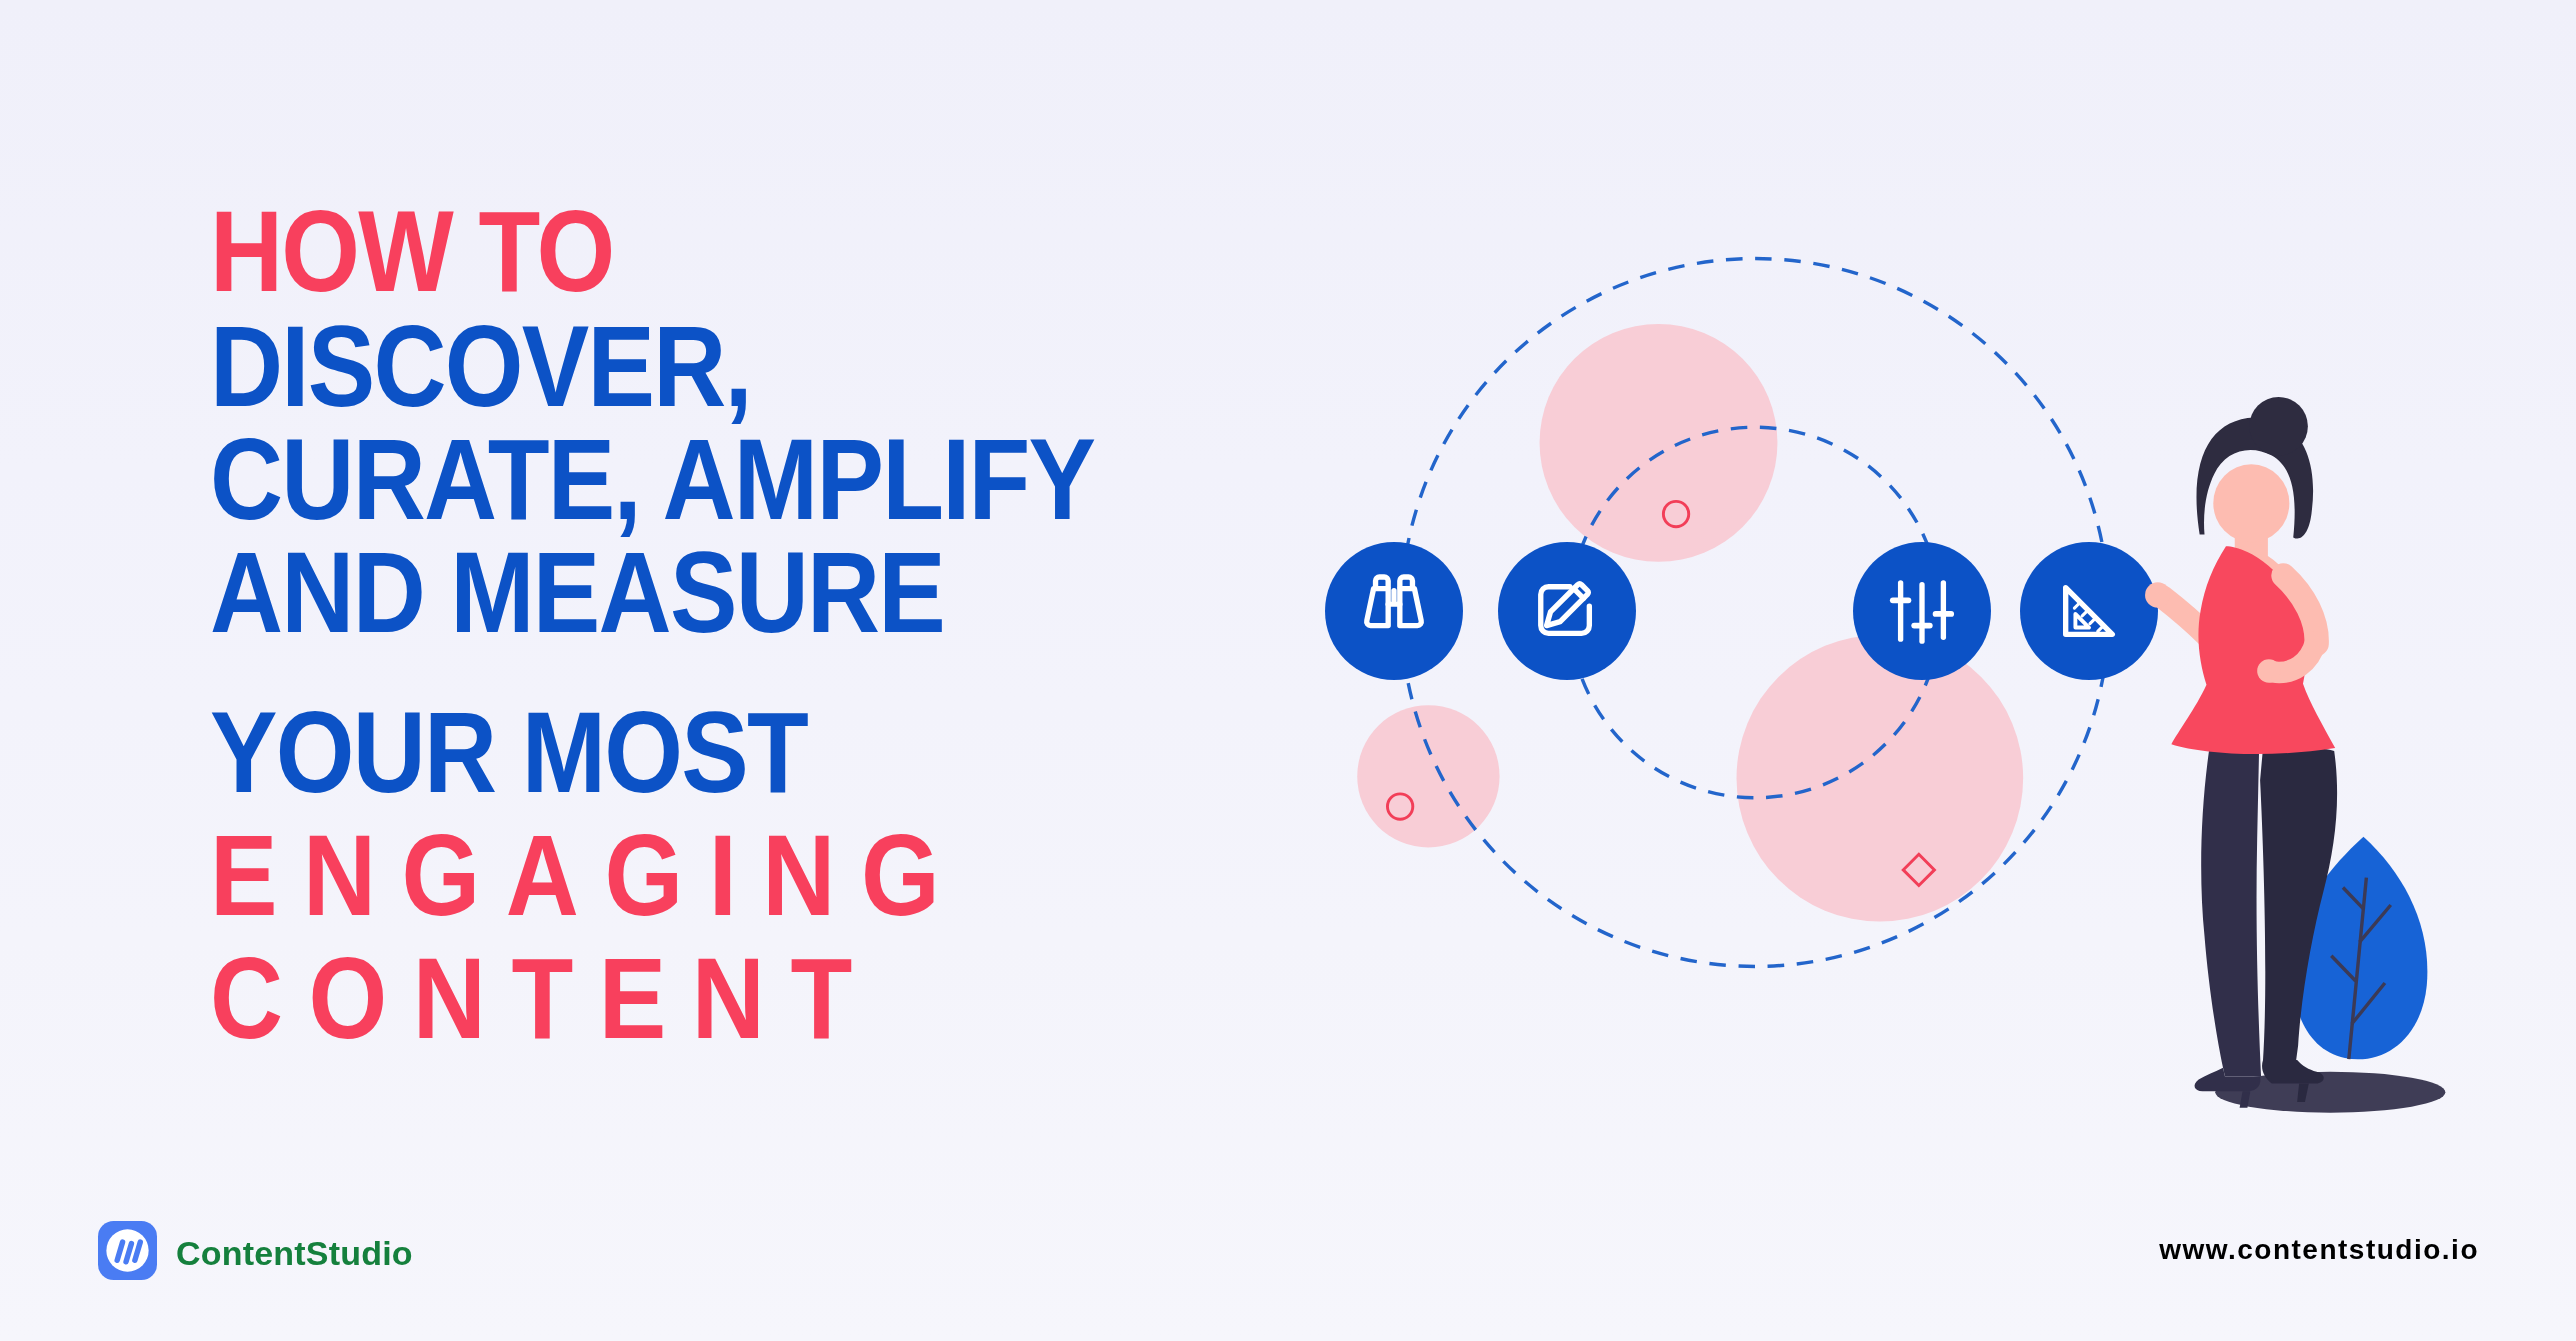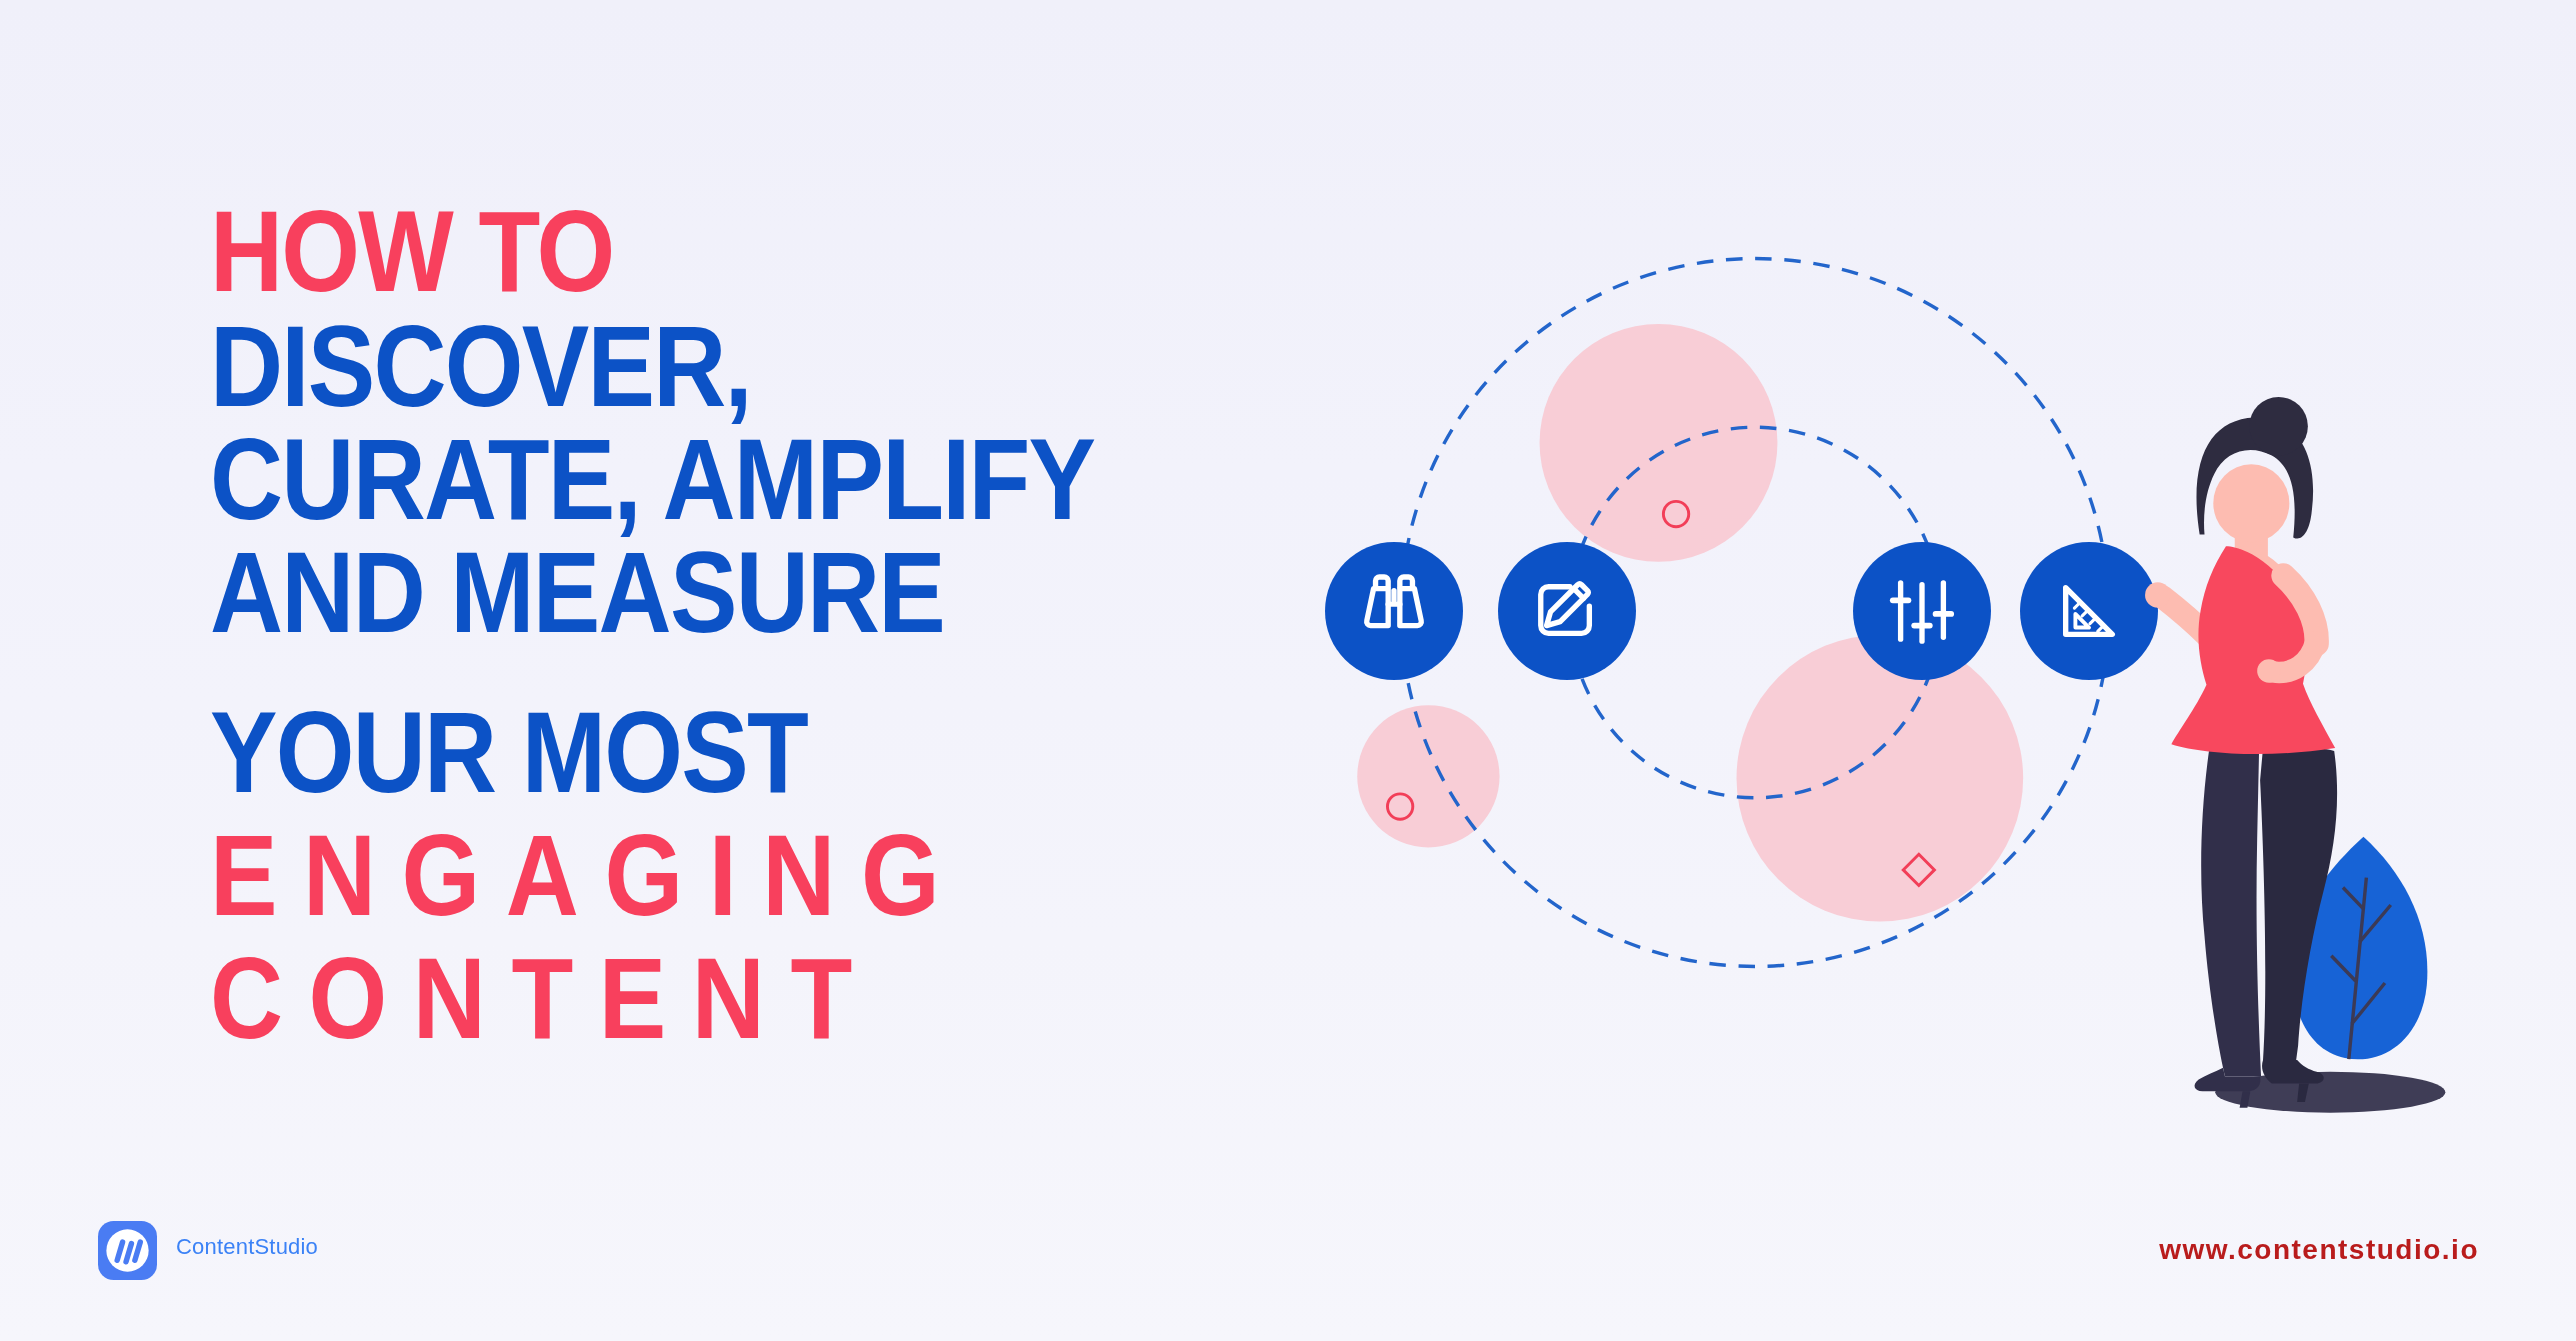--- a/index.html
+++ b/index.html
@@ -26,25 +26,25 @@
     background:#0c52c6;z-index:2;
   }
   .icon-badge svg{position:absolute;inset:0;}
   
   .logo-box{
     position:absolute;left:98px;top:1221px;width:59px;height:59px;
     border-radius:15.6px;background:#4a7cf3;z-index:4;
   }
   .brand-name{
     position:absolute;left:176px;top:1234px;z-index:4;
-    font-weight:400;font-size:22px;color:#3b82f6;letter-spacing:0.2px;
+    font-weight:700;font-size:34px;color:#15803d;letter-spacing:0.2px;
   }
   .website-url{
     position:absolute;right:97px;top:1234px;z-index:4;
-    font-weight:700;font-size:28px;color:#b91c1c;letter-spacing:1.5px;text-align:right;
+    font-weight:700;font-size:28px;color:#000000;letter-spacing:1.5px;text-align:right;
   }
 </style>
 </head>
 <body>
 
 <div>
   <div class="hl-line hl-red" style="top:194px">HOW TO</div>
   <div class="hl-line hl-blue" style="top:309px">DISCOVER,</div>
   <div class="hl-line hl-blue" style="top:422px">CURATE, AMPLIFY</div>
   <div class="hl-line hl-blue" style="top:535px">AND MEASURE</div>

